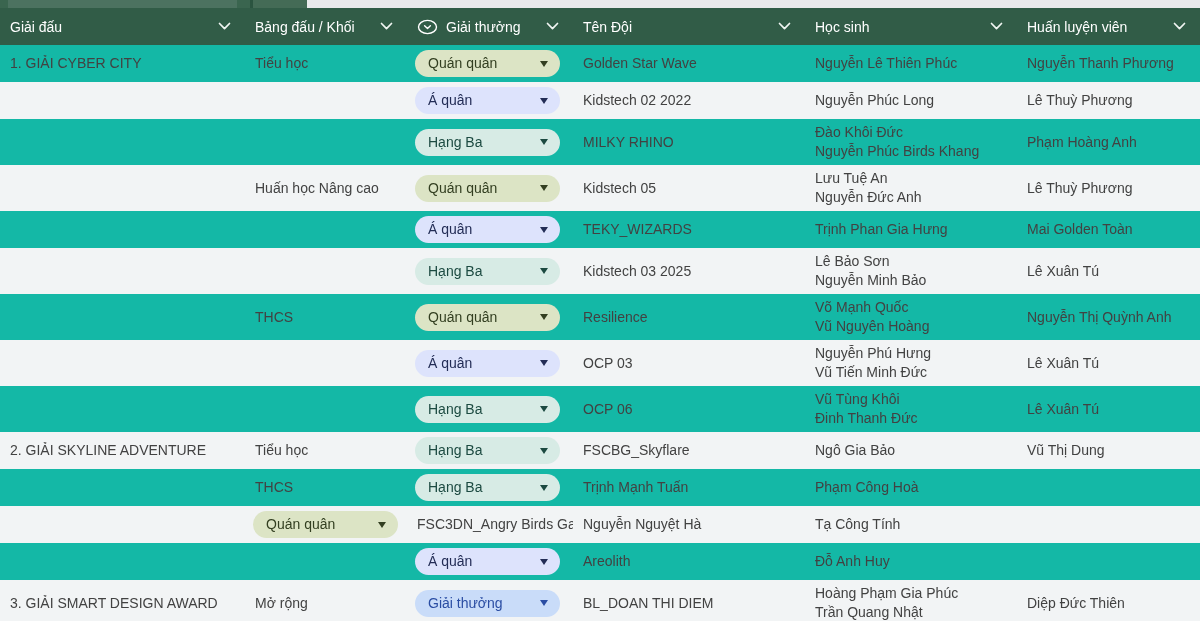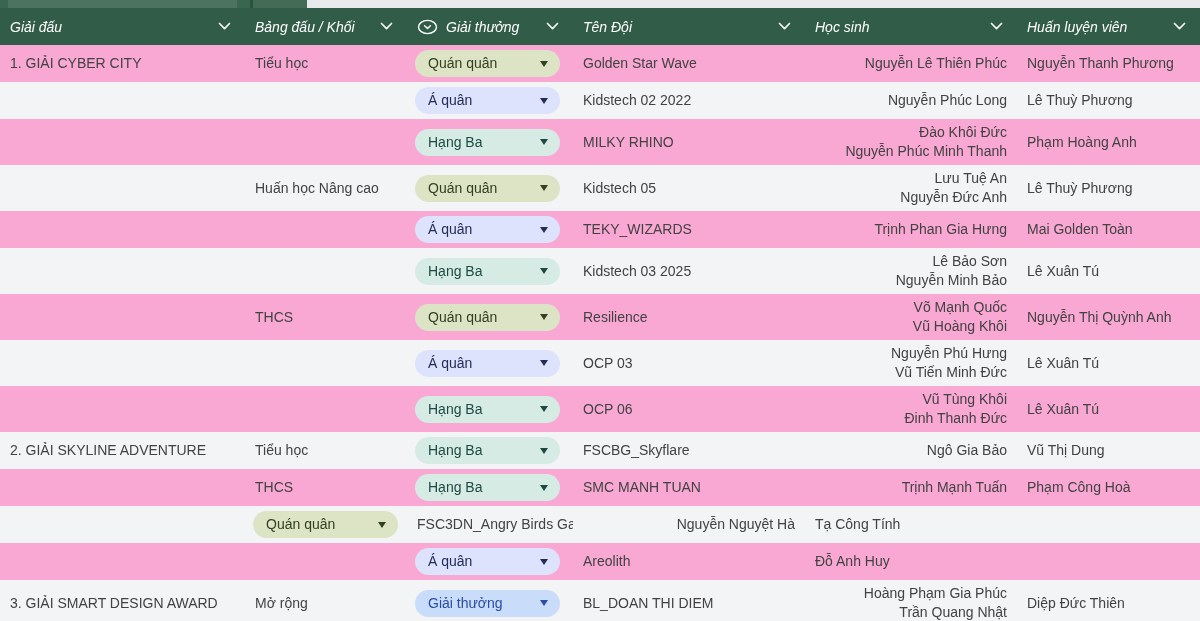--- a/index.html
+++ b/index.html
@@ -18,36 +18,36 @@
   
   .grid-header{
     height:37px;background:#315c47;display:grid;
     grid-template-columns:245px 162px 166px 232px 212px 183px;
   }
   .hcell{
     display:flex;align-items:center;justify-content:space-between;
     padding:0 14px 0 10px;color:#fff;font-size:14px;font-weight:500;
     white-space:nowrap;overflow:hidden;cursor:pointer;
   }
-  .hleft{display:flex;align-items:flex-end;gap:8px;font-style:italic;}
+  .hleft{display:flex;align-items:flex-end;gap:8px;}
   .hicon{display:flex;align-items:center;}
   .chev{display:flex;align-items:center;flex:0 0 auto;margin-left:8px;}
 
   .rows .row{
     display:grid;min-height:37px;
     grid-template-columns:245px 162px 166px 232px 212px 183px;
-    background:#f9a8d4;
+    background:#14b8a6;
   }
   .rows .row:nth-child(even){background:#f2f4f5;}
   .cell{
     padding:4px 10px;display:flex;align-items:center;
     font-size:14px;color:#424242;line-height:19px;
     white-space:nowrap;overflow:hidden;
   }
-  .cell.students{flex-direction:column;align-items:flex-end;justify-content:center;}
+  .cell.students{flex-direction:column;align-items:flex-start;justify-content:center;}
   .cell.prizecell{padding-left:8px;}
   .chip{
     width:145px;box-sizing:border-box;border-radius:15px;
     padding:4px 12px 4px 13px;display:flex;align-items:center;
     justify-content:space-between;font-size:14px;line-height:19px;
     cursor:pointer;flex:0 0 auto;gap:28px;
   }
   .chip-arrow{
     width:0;height:0;flex:0 0 auto;
     border-left:4.5px solid transparent;border-right:4.5px solid transparent;
@@ -182,21 +182,21 @@
     <div class="cell division"></div>
     <div class="cell prizecell">
       <span class="chip" style="background: rgb(215, 235, 229); color: rgb(28, 74, 65);">
         <span class="chip-label">Hạng Ba</span>
         <span class="chip-arrow"></span>
       </span>
     </div>
     <div class="cell team">MILKY RHINO</div>
     <div class="cell students">
         <span>Đào Khôi Đức</span>
-        <span>Nguyễn Phúc Minh Thanh</span>
+        <span>Nguyễn Phúc Birds Khang</span>
       </div>
     <div class="cell coach">Phạm Hoàng Anh</div>
   </div>
 
   <div class="row">
     <div class="cell tournament"></div>
     <div class="cell division">Huấn học Nâng cao</div>
     <div class="cell prizecell">
       <span class="chip" style="background: rgb(220, 228, 197); color: rgb(51, 63, 33);">
         <span class="chip-label">Quán quân</span>
@@ -249,21 +249,21 @@
     <div class="cell division">THCS</div>
     <div class="cell prizecell">
       <span class="chip" style="background: rgb(220, 228, 197); color: rgb(51, 63, 33);">
         <span class="chip-label">Quán quân</span>
         <span class="chip-arrow"></span>
       </span>
     </div>
     <div class="cell team">Resilience</div>
     <div class="cell students">
         <span>Võ Mạnh Quốc</span>
-        <span>Vũ Hoàng Khôi</span>
+        <span>Vũ Nguyên Hoàng</span>
       </div>
     <div class="cell coach">Nguyễn Thị Quỳnh Anh</div>
   </div>
 
   <div class="row">
     <div class="cell tournament"></div>
     <div class="cell division"></div>
     <div class="cell prizecell">
       <span class="chip" style="background: rgb(221, 227, 252); color: rgb(35, 45, 86);">
         <span class="chip-label">Á quân</span>
@@ -313,21 +313,20 @@
 
   <div class="row">
     <div class="cell tournament"></div>
     <div class="cell division">THCS</div>
     <div class="cell prizecell">
       <span class="chip" style="background: rgb(215, 235, 229); color: rgb(28, 74, 65);">
         <span class="chip-label">Hạng Ba</span>
         <span class="chip-arrow"></span>
       </span>
     </div>
-    <div class="cell team">SMC MANH TUAN</div>
     <div class="cell students">
         <span>Trịnh Mạnh Tuấn</span>
       </div>
     <div class="cell coach">Phạm Công Hoà</div>
   </div>
 
   <div class="row">
     <div class="cell tournament"></div>
     <div class="cell prizecell">
       <span class="chip" style="background: rgb(220, 228, 197); color: rgb(51, 63, 33);">

